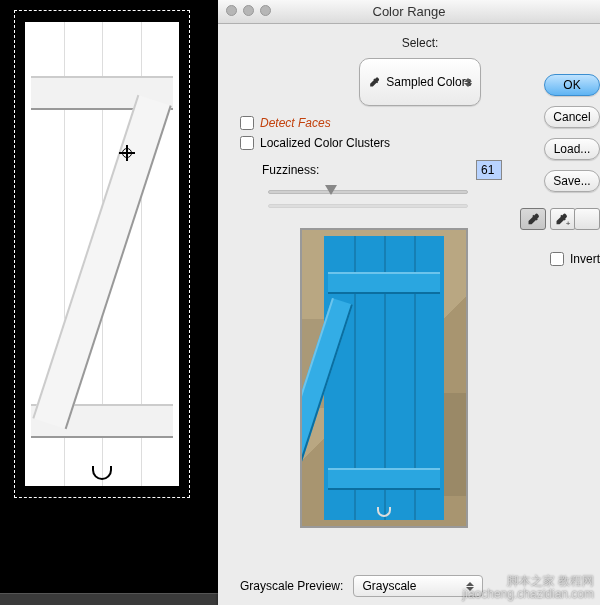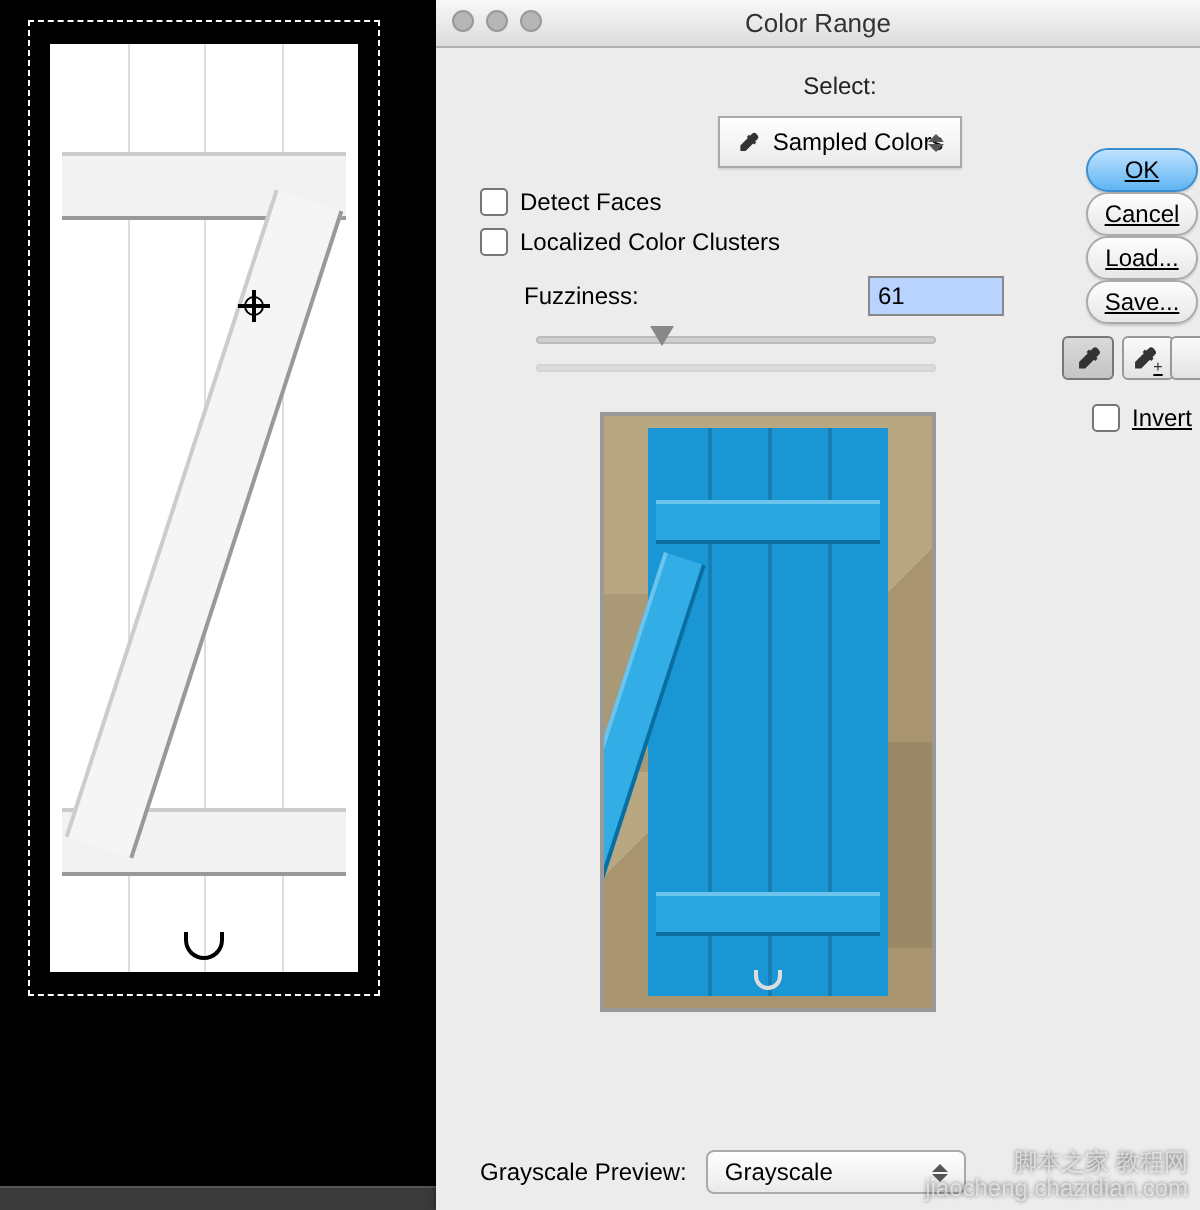--- a/index.html
+++ b/index.html
@@ -73,51 +73,51 @@
   .dialog-body {
     flex: 1; position: relative; padding: 12px 0 0 22px;
   }
 
   .row { display: flex; align-items: center; gap: 8px; flex-direction: column; }
   .label { color: #222; }
   .select-row { margin-bottom: 10px; }
   .dropdown {
     flex: 1; max-width: 200px; height: 22px;
     background: linear-gradient(to bottom,#fff,#eaeaea);
-    border:1px solid #aaa; border-radius: 0;
-    display:flex; align-items:center; padding: 5px 8px; position:relative;
+    border:1px solid #aaa; border-radius: 10px;
+    display:flex; align-items:center; padding: 16px 8px; position:relative;
     box-shadow: 0 1px 1px rgba(0,0,0,0.1);
   }
   .dropdown .eyedrop-glyph { margin-right:6px; }
   .dropdown .arrows {
     position:absolute; right:4px; top:0; bottom:0; width:16px;
     display:flex; flex-direction:column; align-items:center; justify-content:center;
     gap:1px;
   }
   .dropdown .arrows::before { content:""; border-left:4px solid transparent; border-right:4px solid transparent; border-bottom:4px solid #555; }
   .dropdown .arrows::after  { content:""; border-left:4px solid transparent; border-right:4px solid transparent; border-top:4px solid #555; }
 
   .checkbox-row { margin-top: 6px; display:flex; align-items:center; gap:6px; }
   input[type=checkbox] { width:14px; height:14px; }
 
   .fuzz-block { margin-top: 10px; margin-left: 22px; width: 240px; }
   .fuzz-row { display:flex; align-items:center; justify-content:space-between; }
   .num-input {
-    width: 68px; height: 20px; border:1px solid #888; background:#fff;
+    width: 26px; height: 20px; border:1px solid #888; background:#fff;
     text-align:left; padding:1px 4px; font-size:12px; color:#000;
   }
   .num-input.selected { background:#b8d3ff; }
   .slider-track {
     margin-top: 10px; height: 4px; width: 200px; background:#cfcfcf; border:1px solid #bbb; border-radius:2px; position:relative; margin-left: 6px;
   }
   .slider-thumb {
     position:absolute; top:-6px; width:0; height:0;
     border-left:6px solid transparent; border-right:6px solid transparent; border-top:10px solid #888;
   }
-  .disabled { color:#000000; }
+  .disabled { color:#c2410c;font-style:italic; }
   .num-input.disabled-input { background:#fff; color:#bbb; border-color:#ccc; }
 
   
   .preview-wrap {
     margin: 20px 0 10px 60px; width: 168px; height: 300px;
     border: 2px solid #999; position:relative; overflow:hidden;
     background: linear-gradient(135deg,#b9a782 0 50%,#a89570 50% 100%);
   }
   .stone { position:absolute; inset:0; }
   .stone::before, .stone::after { content:""; position:absolute; background:rgba(0,0,0,0.08); }
@@ -144,23 +144,22 @@
     border:1px solid #aaa; border-radius:4px;
     display:flex; align-items:center; padding:0 8px; position:relative;
   }
   .sel-preview-dd .arrows { position:absolute; right:4px; top:0; bottom:0; width:16px; display:flex; flex-direction:column; align-items:center; justify-content:center; gap:1px;}
   .sel-preview-dd .arrows::before { content:""; border-left:4px solid transparent; border-right:4px solid transparent; border-bottom:4px solid #555;}
   .sel-preview-dd .arrows::after  { content:""; border-left:4px solid transparent; border-right:4px solid transparent; border-top:4px solid #555;}
 
   
   .right-col {
     position:absolute; right:0; top:50px; width:62px;
-    display:flex; flex-direction:column; gap:0; align-items:center;
+    display:flex; flex-direction:column; gap:10px; align-items:flex-end;
     padding-left:4px;
-    text-decoration:underline;
   }
   .aqua-btn {
     width:56px; height:22px; border-radius:11px;
     background:linear-gradient(to bottom,#fdfdfd,#e7e7e7);
     border:1px solid #aaa; box-shadow:0 1px 1px rgba(0,0,0,0.15);
     display:flex; align-items:center; justify-content:center;
     cursor:pointer; overflow:hidden; white-space:nowrap; padding:0 6px;
   }
   .aqua-btn.default {
     background:linear-gradient(to bottom,#bfe3ff,#5fb4f3);

